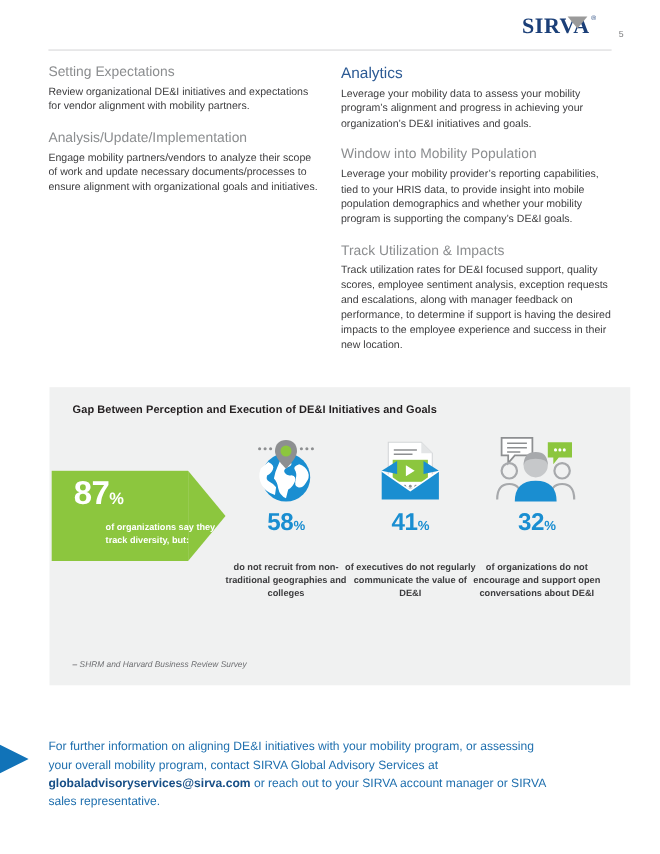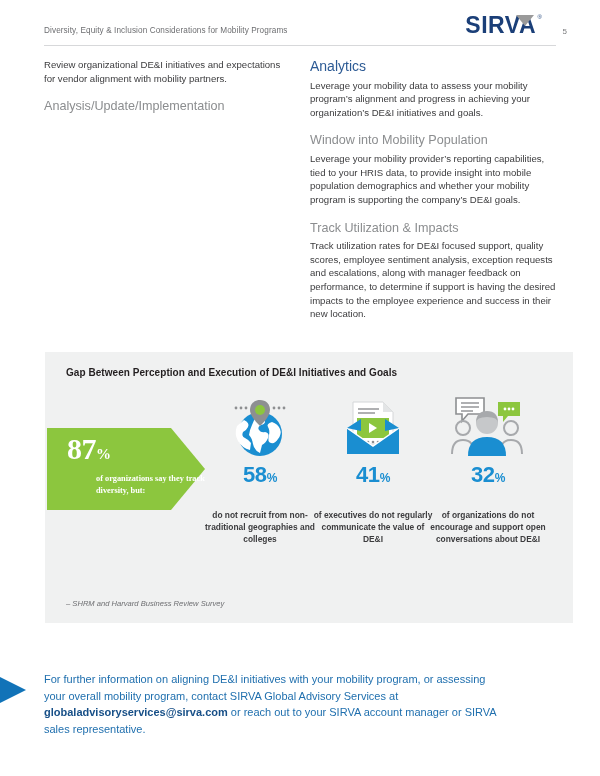--- a/index.html
+++ b/index.html
@@ -25,22 +25,22 @@
     position: absolute;
     left: 44px; top: 26px;
     font-size: 8.2px;
     color: #6d6e71;
     letter-spacing: 0.1px;
     white-space: nowrap;
   }
   .logo {
     position: absolute;
     right: 64px; top: 14px;
-    font-family: Liberation Sans, sans-serif;
-    font-size: 23px;
+    font-family: Liberation Serif, serif;
+    font-size: 20px;
     font-weight: bold;
     color: #1b3f78;
     letter-spacing: 0.5px;
     line-height: 1;
   }
   .logo-tri {
     position: absolute;
     right: 66px; top: 15px;
     width: 0; height: 0;
     border-left: 9px solid transparent;
@@ -115,21 +115,21 @@
     left: 21px; top: 247px;
     font-size: 7.6px;
     font-style: italic;
     color: #6d6e71;
   }
 
   
   .green-arrow {
     position: absolute;
     left: 2px; top: 76px;
-    width: 158px; height: 62px; font-family: Liberation Serif, serif;
+    width: 158px; height: 62px;
   }
   .green-arrow .body {
     position: absolute;
     left: 0; top: 0;
     width: 124px; height: 82px;
     background: #8cc63e;
   }
   .green-arrow .tip {
     position: absolute;
     left: 124px; top: 0;
@@ -216,34 +216,35 @@
   }
   .cta-text .email {
     font-weight: bold;
     color: #174f87;
   }
 </style>
 </head>
 <body>
 
 <div class="page-header">
-  <div class="header-title">Diversity, Equity &amp; Inclusion Considerations for Mobility Programs</div>
   <div class="logo">SIRVA</div>
   <div class="logo-tri"></div>
   <div class="logo-reg">®</div>
   <div class="page-number">5</div>
   <div class="header-rule"></div>
 </div>
 
 <div class="col col-left">
   <div class="sec-block">
+    <h2 class="sec-head">Setting Expectations</h2>
     <p class="sec-body">Review organizational DE&amp;I initiatives and expectations for vendor alignment with mobility partners.</p>
   </div>
   <div class="sec-block">
     <h2 class="sec-head">Analysis/Update/Implementation</h2>
+    <p class="sec-body">Engage mobility partners/vendors to analyze their scope of work and update necessary documents/processes to ensure alignment with organizational goals and initiatives.</p>
   </div>
 </div>
 
 <div class="col col-right">
   <div class="sec-block">
     <h2 class="sec-head blue">Analytics</h2>
     <p class="sec-body">Leverage your mobility data to assess your mobility program’s alignment and progress in achieving your organization’s DE&amp;I initiatives and goals.</p>
   </div>
   <div class="sec-block">
     <h2 class="sec-head">Window into Mobility Population</h2>

